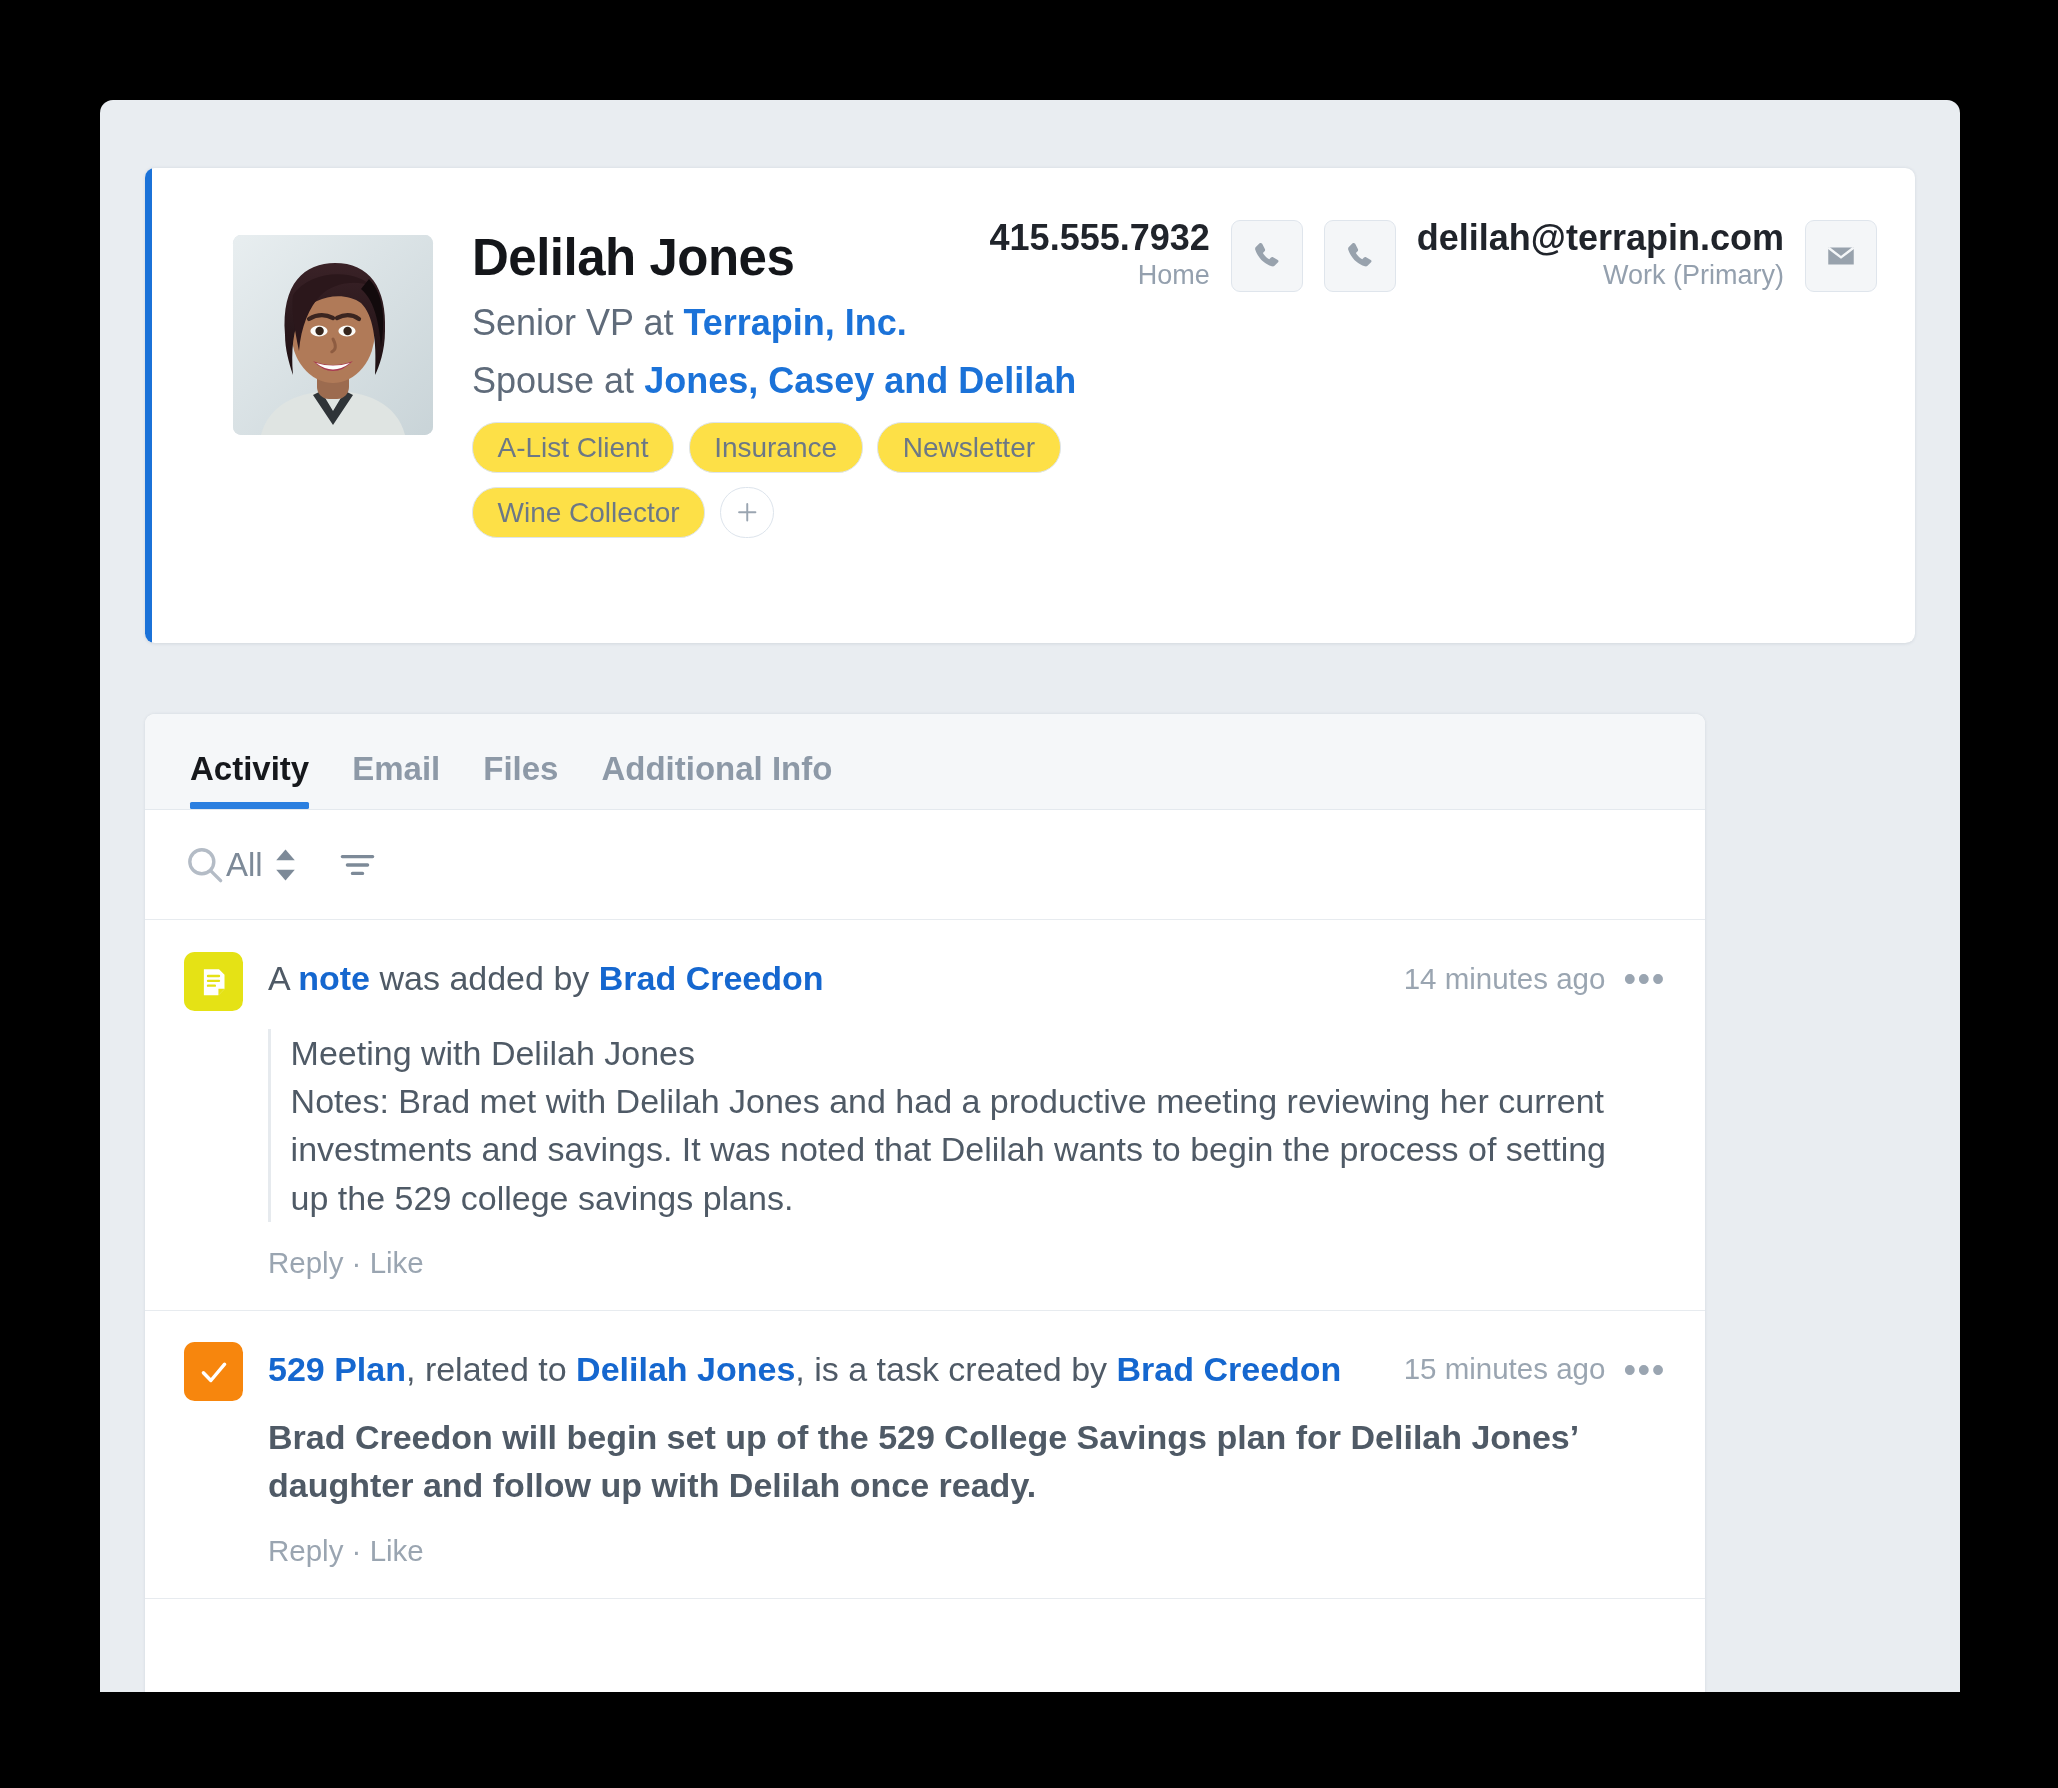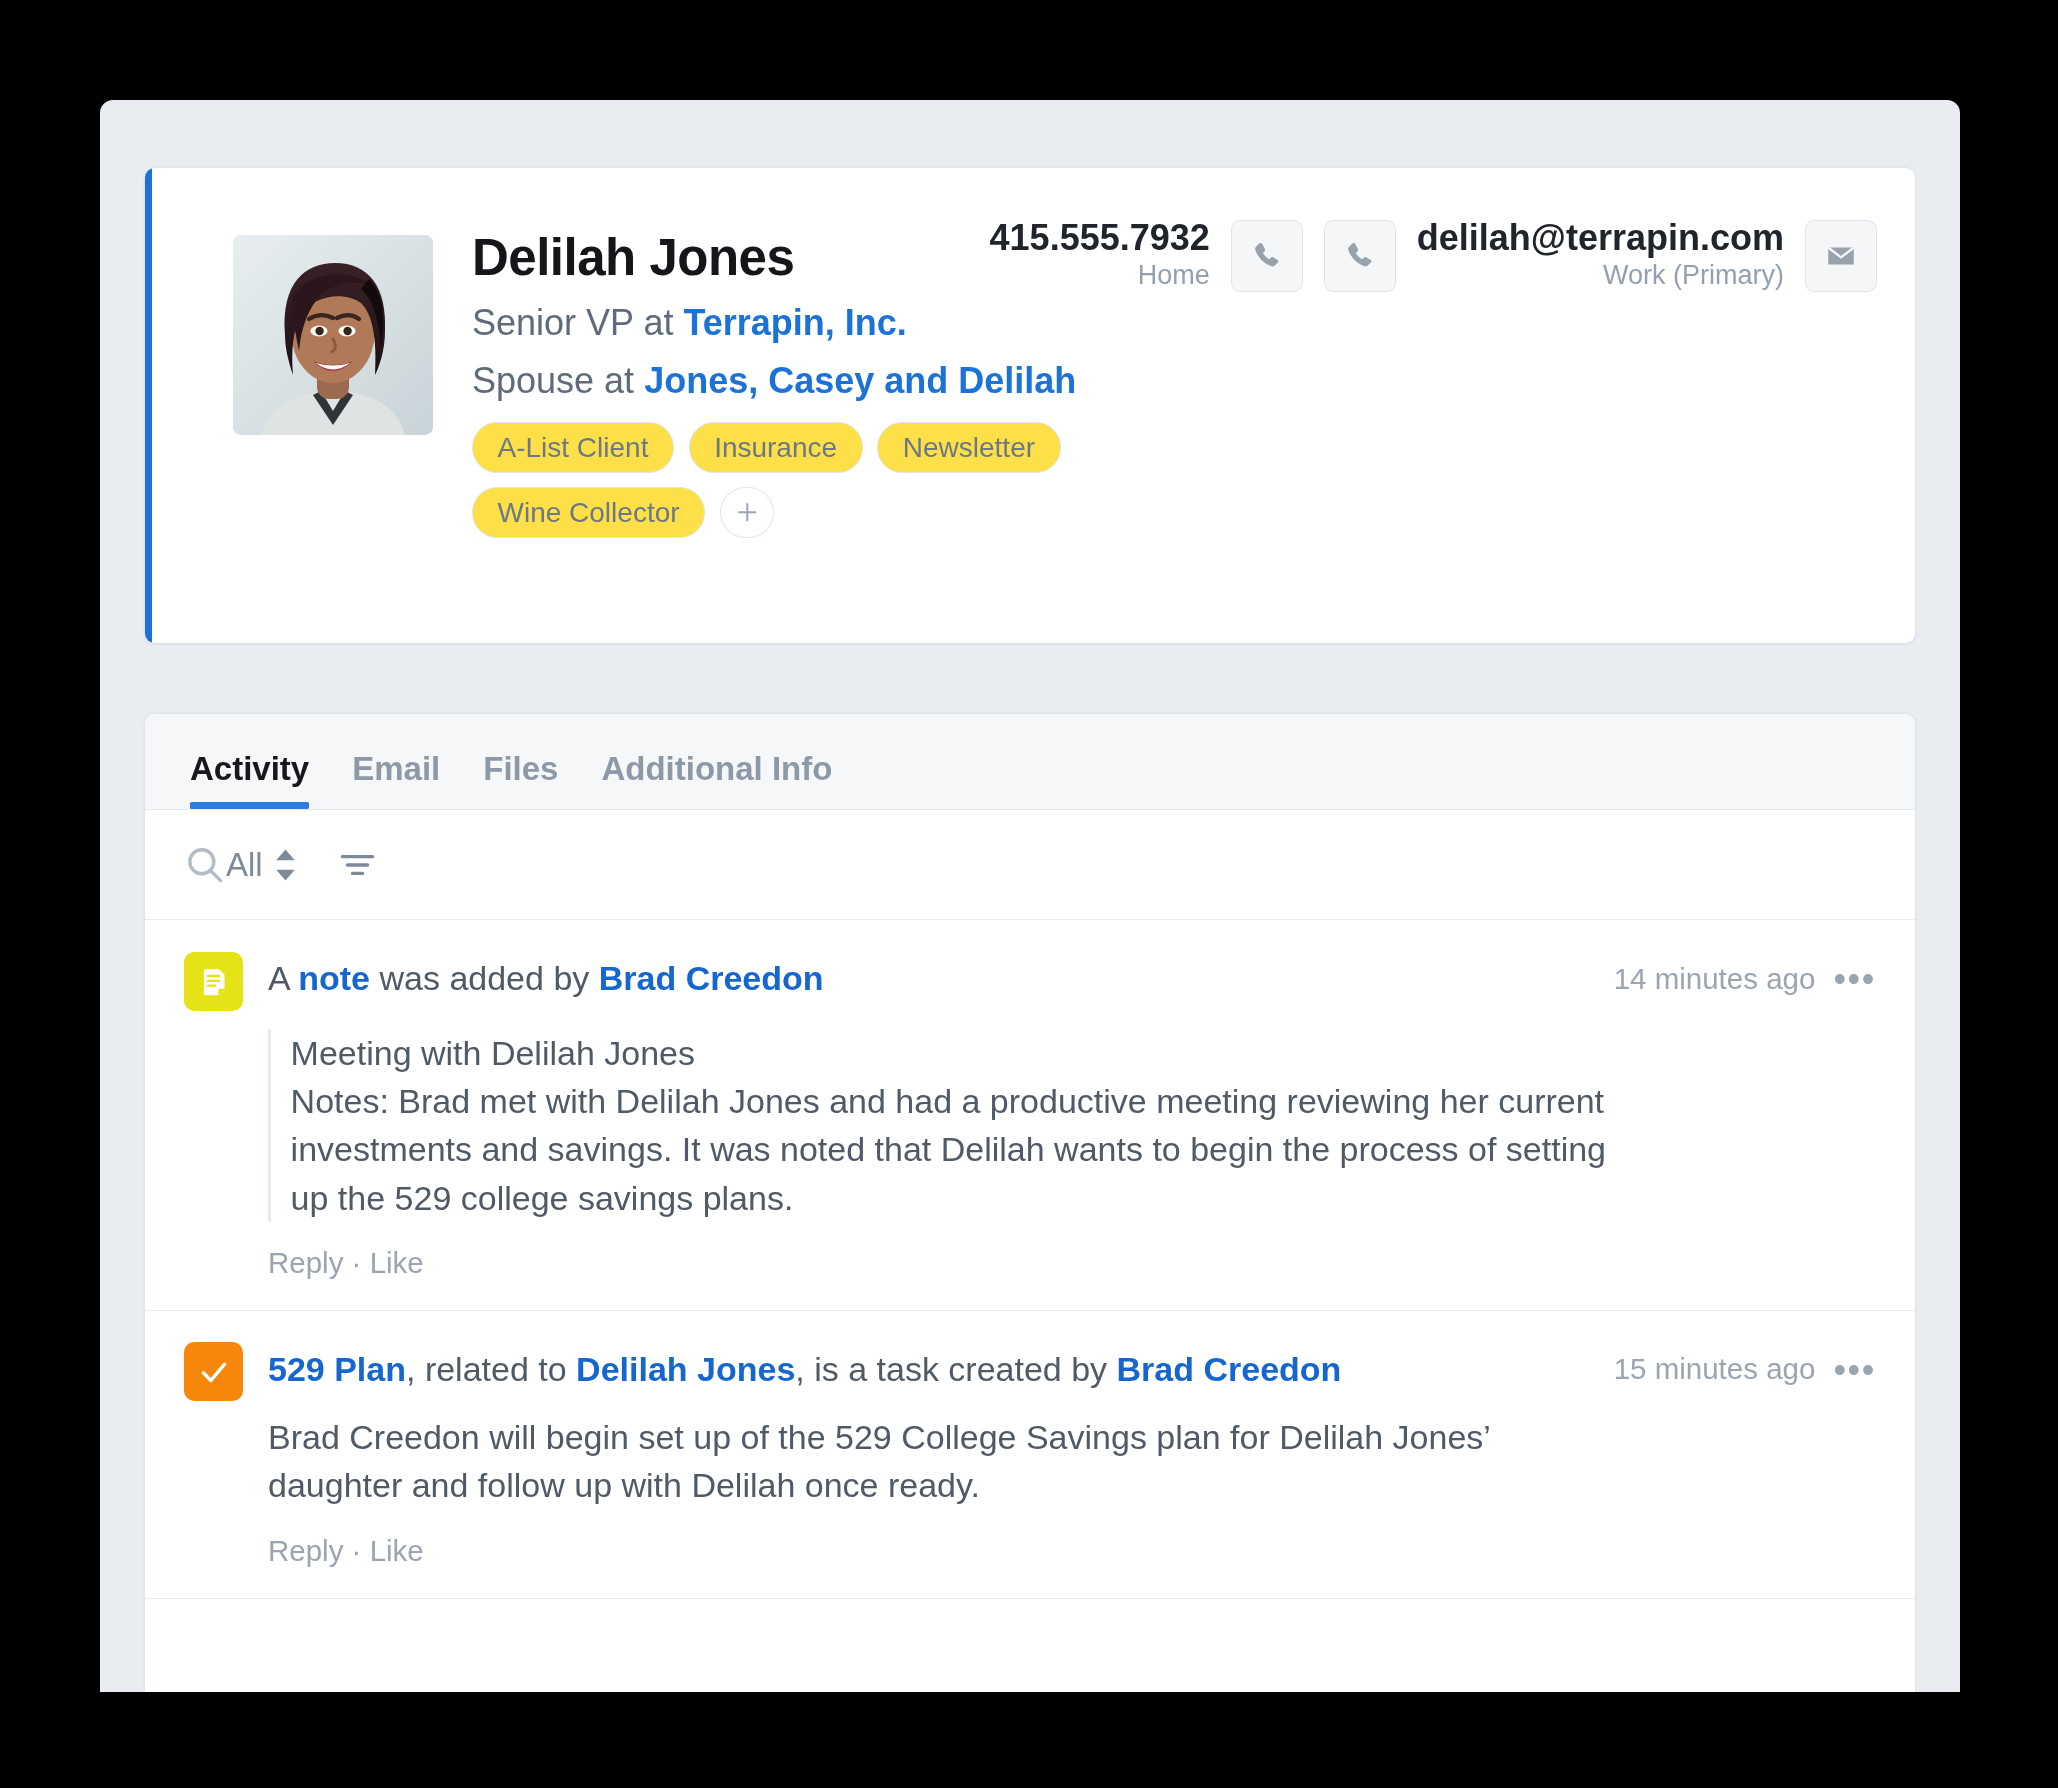--- a/index.html
+++ b/index.html
@@ -89,21 +89,21 @@
     border-radius: 9px;
     display: flex; align-items: center; justify-content: center;
     flex: none;
   }
   .cm-btn svg { width: 34px; height: 34px; display: block; fill: #98a2ad; }
 
   
   #activity-card {
     position: absolute;
     left: 45px; top: 614px;
-    width: 1770px; height: 982px;
+    width: 1560px; height: 982px;
     background: #ffffff;
     border-radius: 9.8px 9.8px 0 0;
     box-shadow: 0 0.8px 3.3px rgba(20,40,70,.10);
     overflow: hidden;
   }
   #tabbar {
     height: 96px;
     background: #f5f7f9;
     border-bottom: 0.8px solid #e4e9ee;
     display: flex; align-items: flex-end;
@@ -160,21 +160,21 @@
   .act-time { font-size: 29.5px; color: #9aa5b1; white-space: nowrap; }
   .act-more { font-size: 36px; color: #9aa5b1; letter-spacing: 1.6px; line-height: .7; }
 
   .act-body {
     margin-left: 84px; margin-top: 18px;
     border-left: 3.3px solid #e6eaee; padding-left: 19.6px;
     font-size: 34px; color: #4f5a66; line-height: 1.42;
     max-width: 1367px;
   }
   .act-body-plain {
-    margin-left: 0; margin-top: 11.5px; border-left: none; padding-left: 0;
+    margin-left: 0; margin-top: 11.5px; border-left: none; padding-left: 0; font-weight: bold;
   }
   .act-actions { margin-left: 84px; margin-top: 24.5px; font-size: 29.5px; color: #9aa5b1; }
   .act-actions .sep { margin: 0 8.2px; }
 </style>
 </head>
 <body>
 
 <div id="page">
 
   <div id="profile-card">

